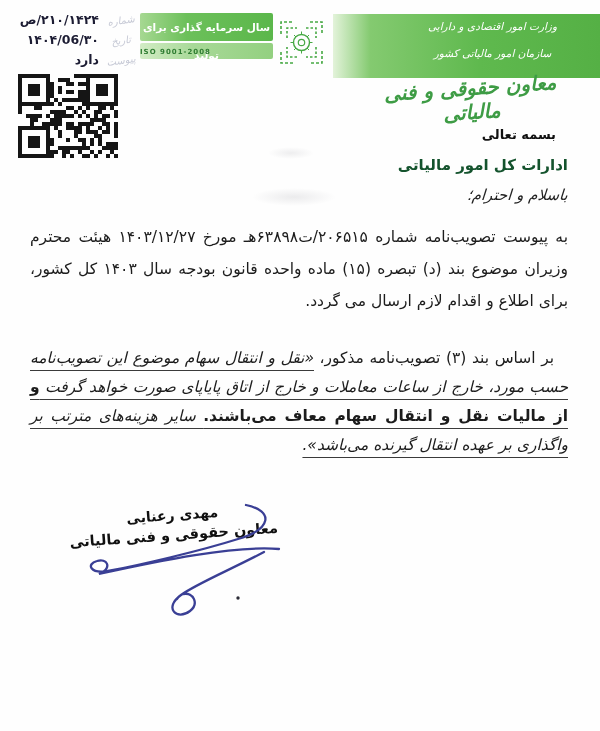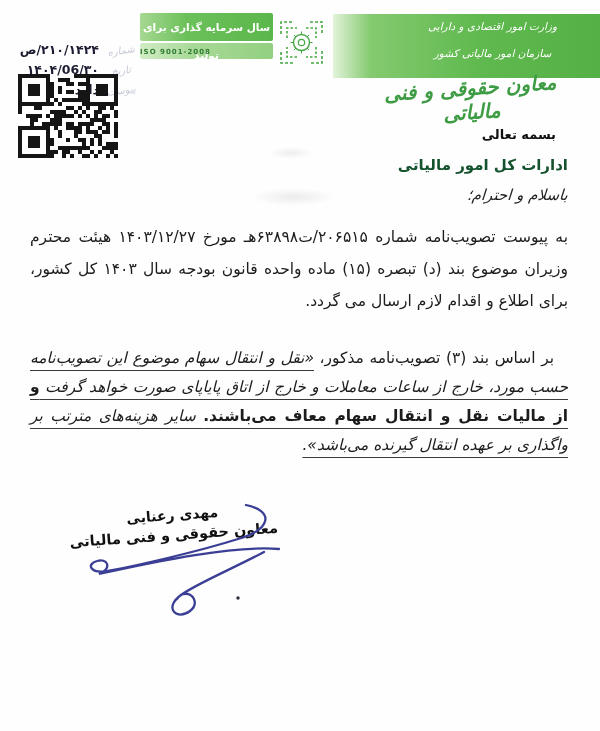--- a/index.html
+++ b/index.html
@@ -7,21 +7,21 @@
   .page {
     position:relative; width:600px; height:731px; margin:0 auto;
     background:#fefefe; overflow:hidden;
     font-family:"DejaVu Sans", sans-serif; color:#1e1e1e;
   }
 
   
   .stamp-block { position:absolute; top:12px; left:8px; width:128px; direction:rtl; }
   .stamp-row { display:flex; align-items:baseline; justify-content:flex-start; gap:7px; height:20px; }
   .stamp-label { font-style:italic; font-size:10px; color:#c7cad6; transform:rotate(-8deg); min-width:30px; text-align:center; }
-  .stamp-value { font-weight:bold; font-size:12.5px; color:#1c1c33; letter-spacing:.3px;margin-top:30px; }
+  .stamp-value { font-weight:bold; font-size:12.5px; color:#1c1c33; letter-spacing:.3px; }
   .stamp-row.attach .stamp-value { padding-left:18px; }
 
   
   .qr { position:absolute; top:74px; left:18px; width:100px; height:84px; }
 
   
   .banner-left { position:absolute; top:13px; left:140px; width:133px; }
   .banner-band1 {
     height:28px; background:linear-gradient(90deg,#a6d892 0%,#6cc05a 35%,#5bb74b 100%);
     color:#fff; font-weight:bold; font-size:10.5px; line-height:28px; text-align:center;

